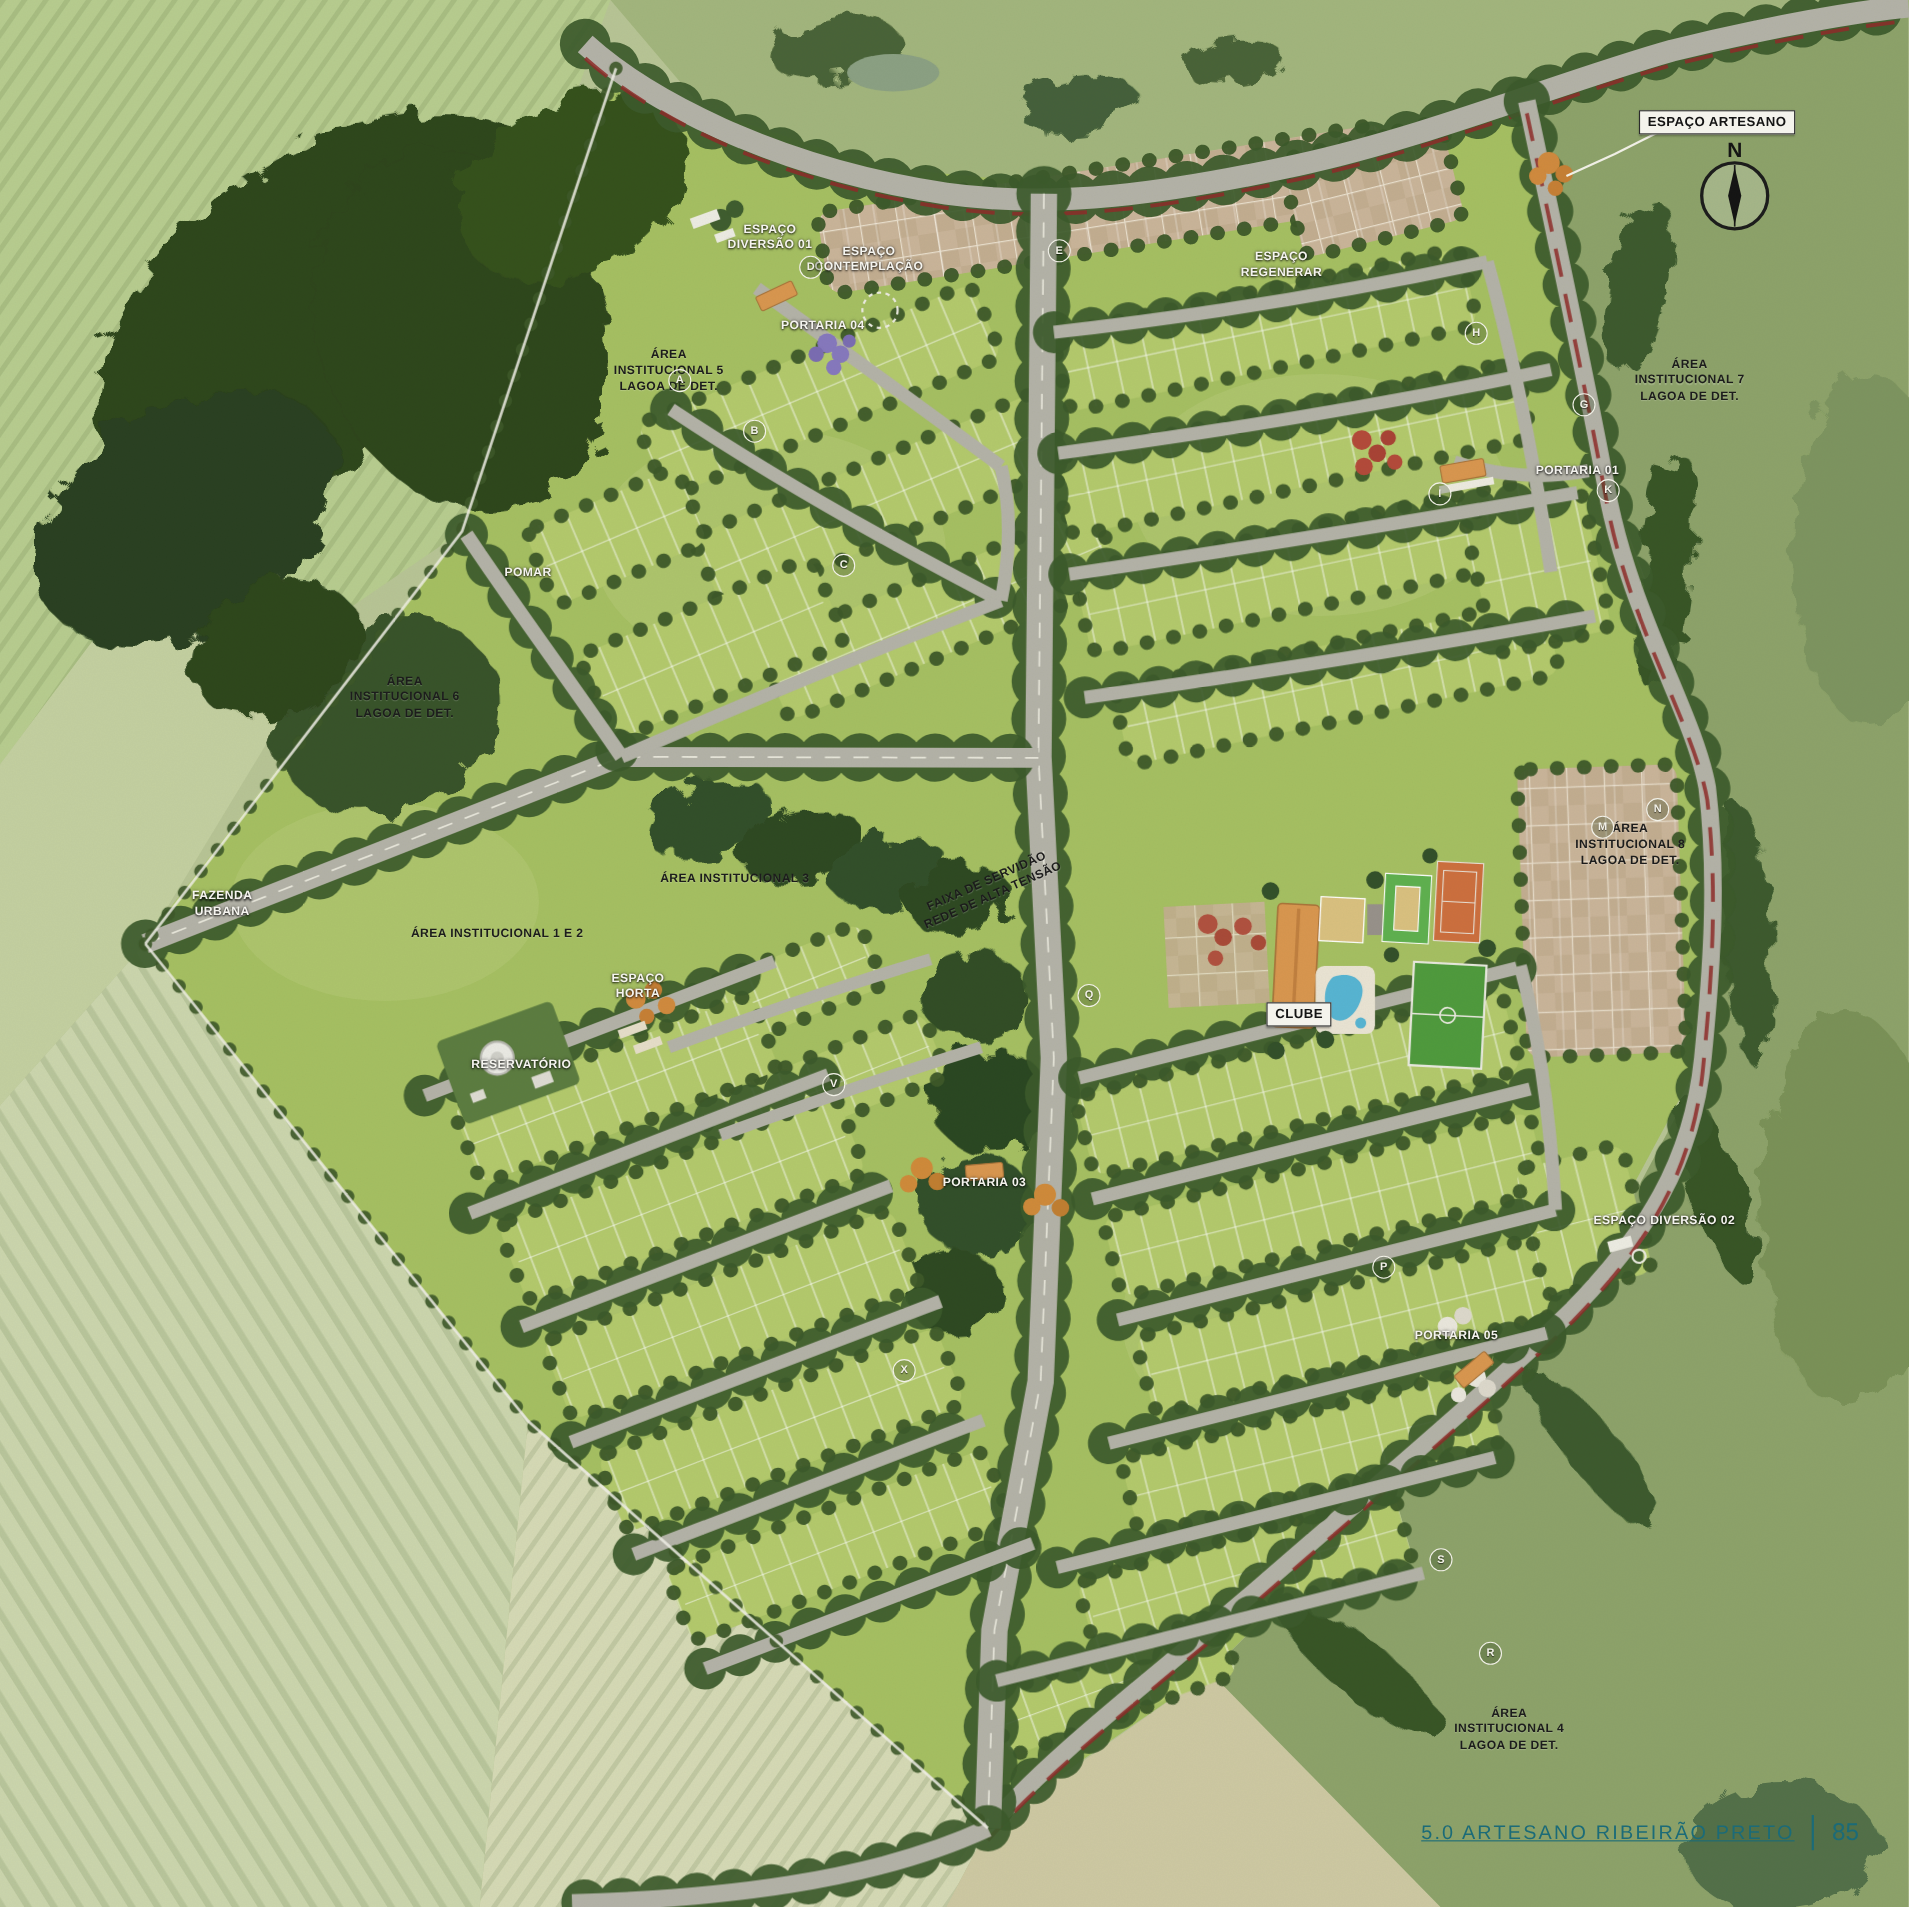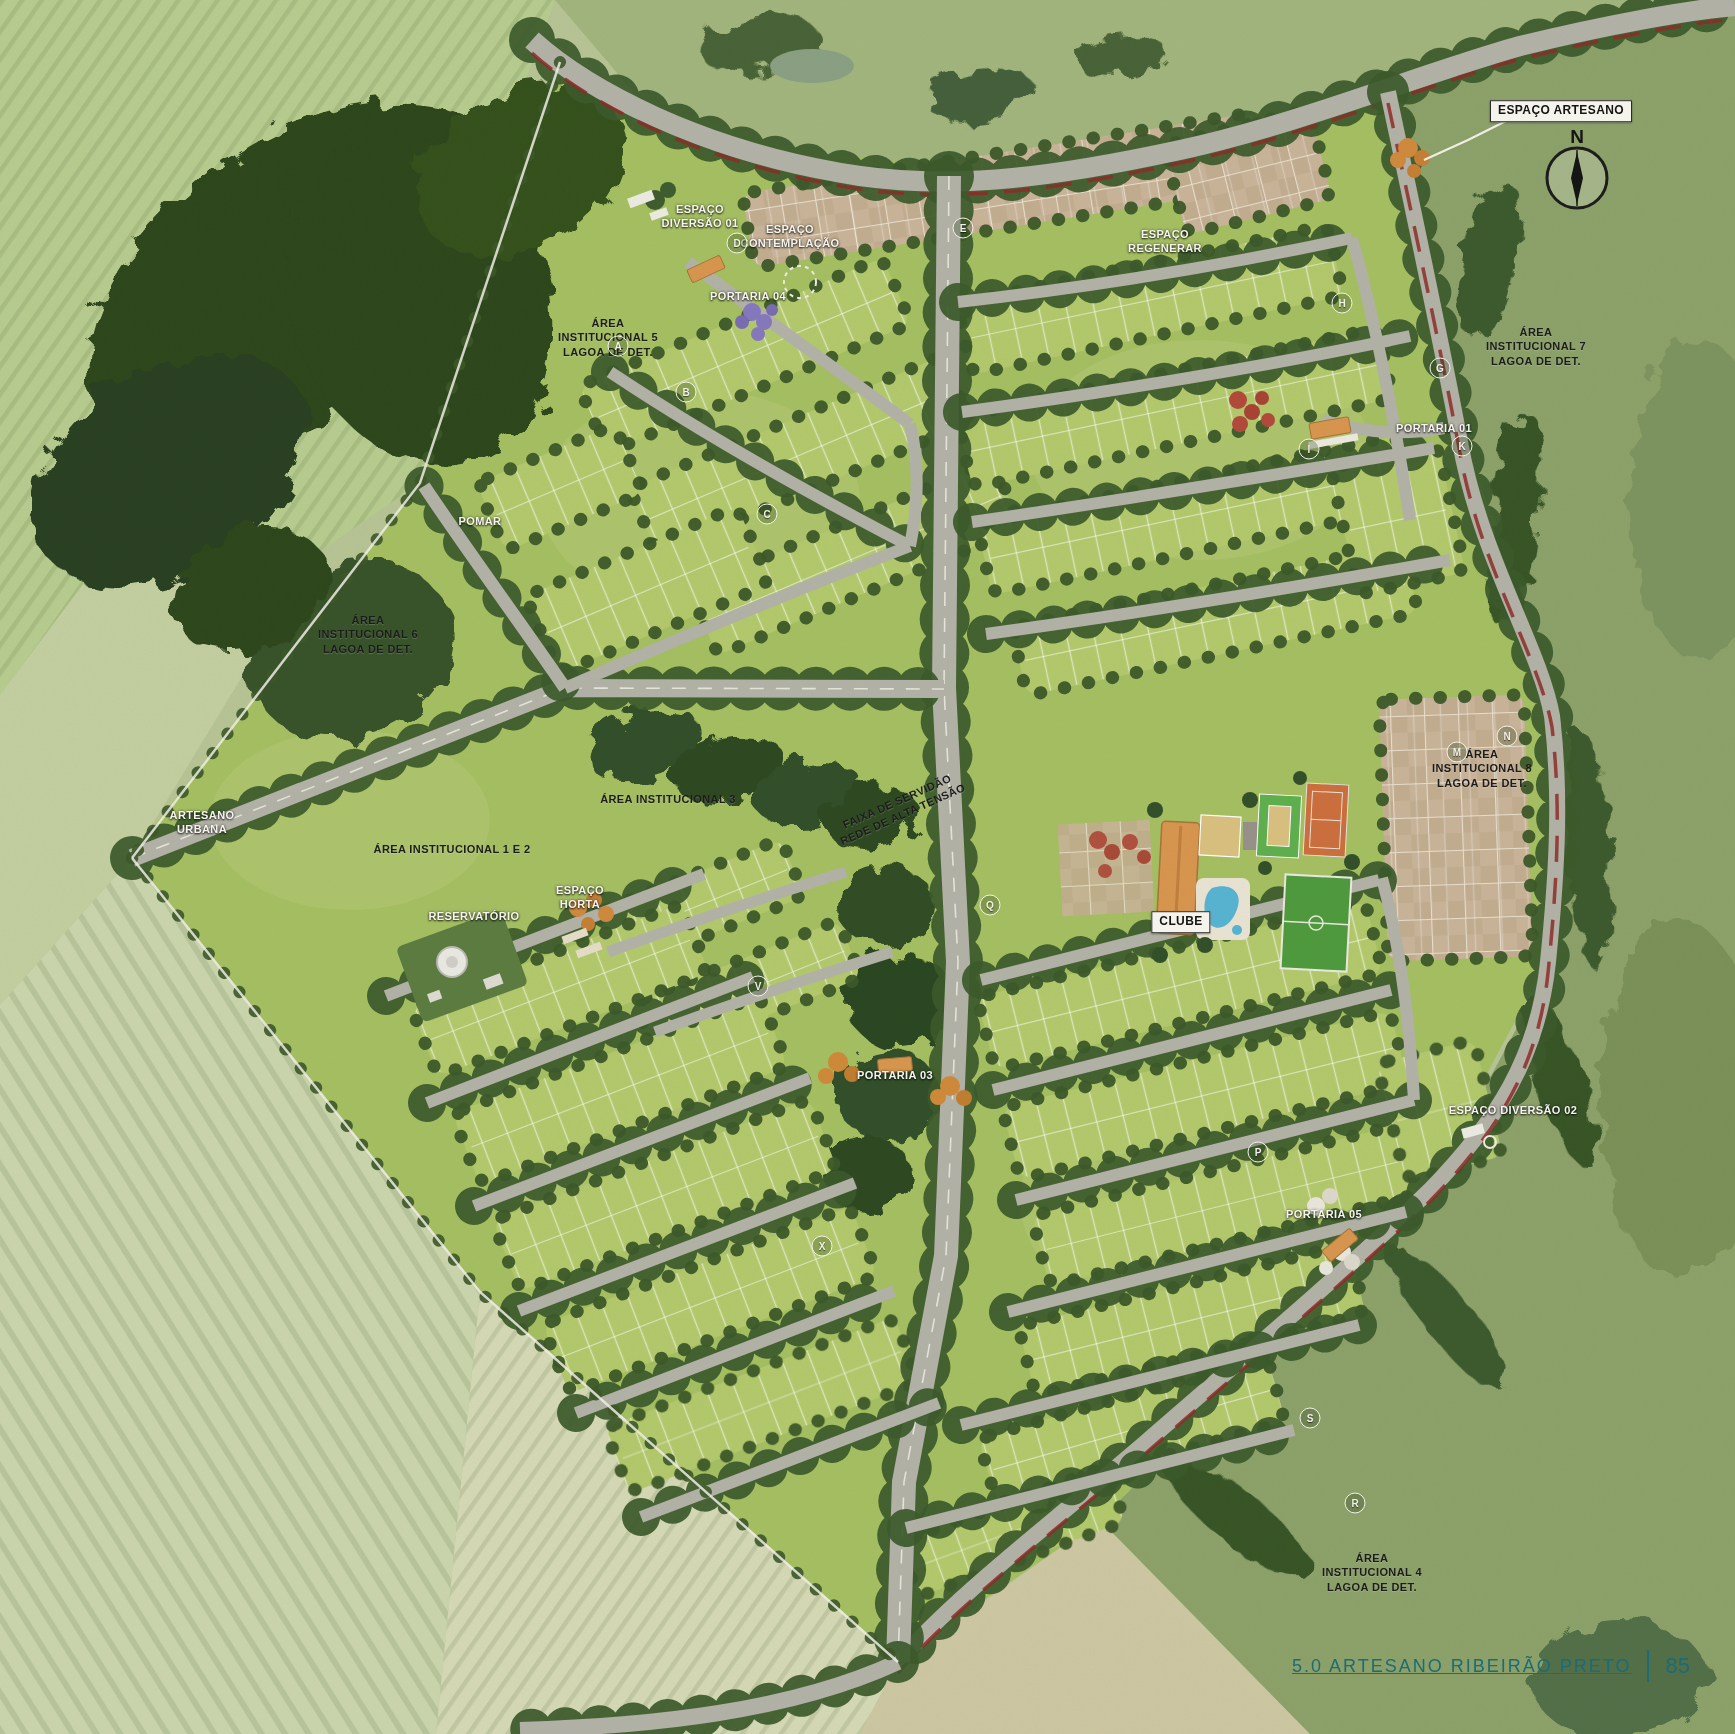--- a/index.html
+++ b/index.html
@@ -462,27 +462,27 @@
       <div class="map-label light" style="left: 790px; top: 236px;">ESPAÇO
 CONTEMPLAÇÃO</div>
       <div class="map-label light" style="left: 748px; top: 296px;">PORTARIA 04</div>
       <div class="map-label dark" style="left: 608px; top: 337px;">ÁREA
 INSTITUCIONAL 5
 LAGOA DE DET.</div>
       <div class="map-label light" style="left: 480px; top: 521px;">POMAR</div>
       <div class="map-label dark" style="left: 368px; top: 634px;">ÁREA
 INSTITUCIONAL 6
 LAGOA DE DET.</div>
-      <div class="map-label light" style="left: 202px; top: 822px;">ARTESANO
+      <div class="map-label light" style="left: 202px; top: 822px;">FAZENDA
 URBANA</div>
       <div class="map-label dark" style="left: 452px; top: 849px; text-align: center;">ÁREA INSTITUCIONAL 1 E 2</div>
       <div class="map-label dark" style="left: 668px; top: 799px;">ÁREA INSTITUCIONAL 3</div>
       <div class="map-label dark" style="left: 900px; top: 808px; transform: translate(-50%, -50%) rotate(-24deg);">FAIXA DE SERVIDÃO
 REDE DE ALTA TENSÃO</div>
-      <div class="map-label light" style="left: 474px; top: 916px;">RESERVATÓRIO</div>
+      <div class="map-label light" style="left: 474px; top: 968px;">RESERVATÓRIO</div>
       <div class="map-label light" style="left: 580px; top: 897px;">ESPAÇO
 HORTA</div>
       <div class="map-label light" style="left: 1165px; top: 241px;">ESPAÇO
 REGENERAR</div>
       <div class="map-label light" style="left: 1434px; top: 428px;">PORTARIA 01</div>
       <div class="map-label dark" style="left: 1536px; top: 346px;">ÁREA
 INSTITUCIONAL 7
 LAGOA DE DET.</div>
       <div class="map-label dark" style="left: 1482px; top: 768px;">ÁREA
 INSTITUCIONAL 8

